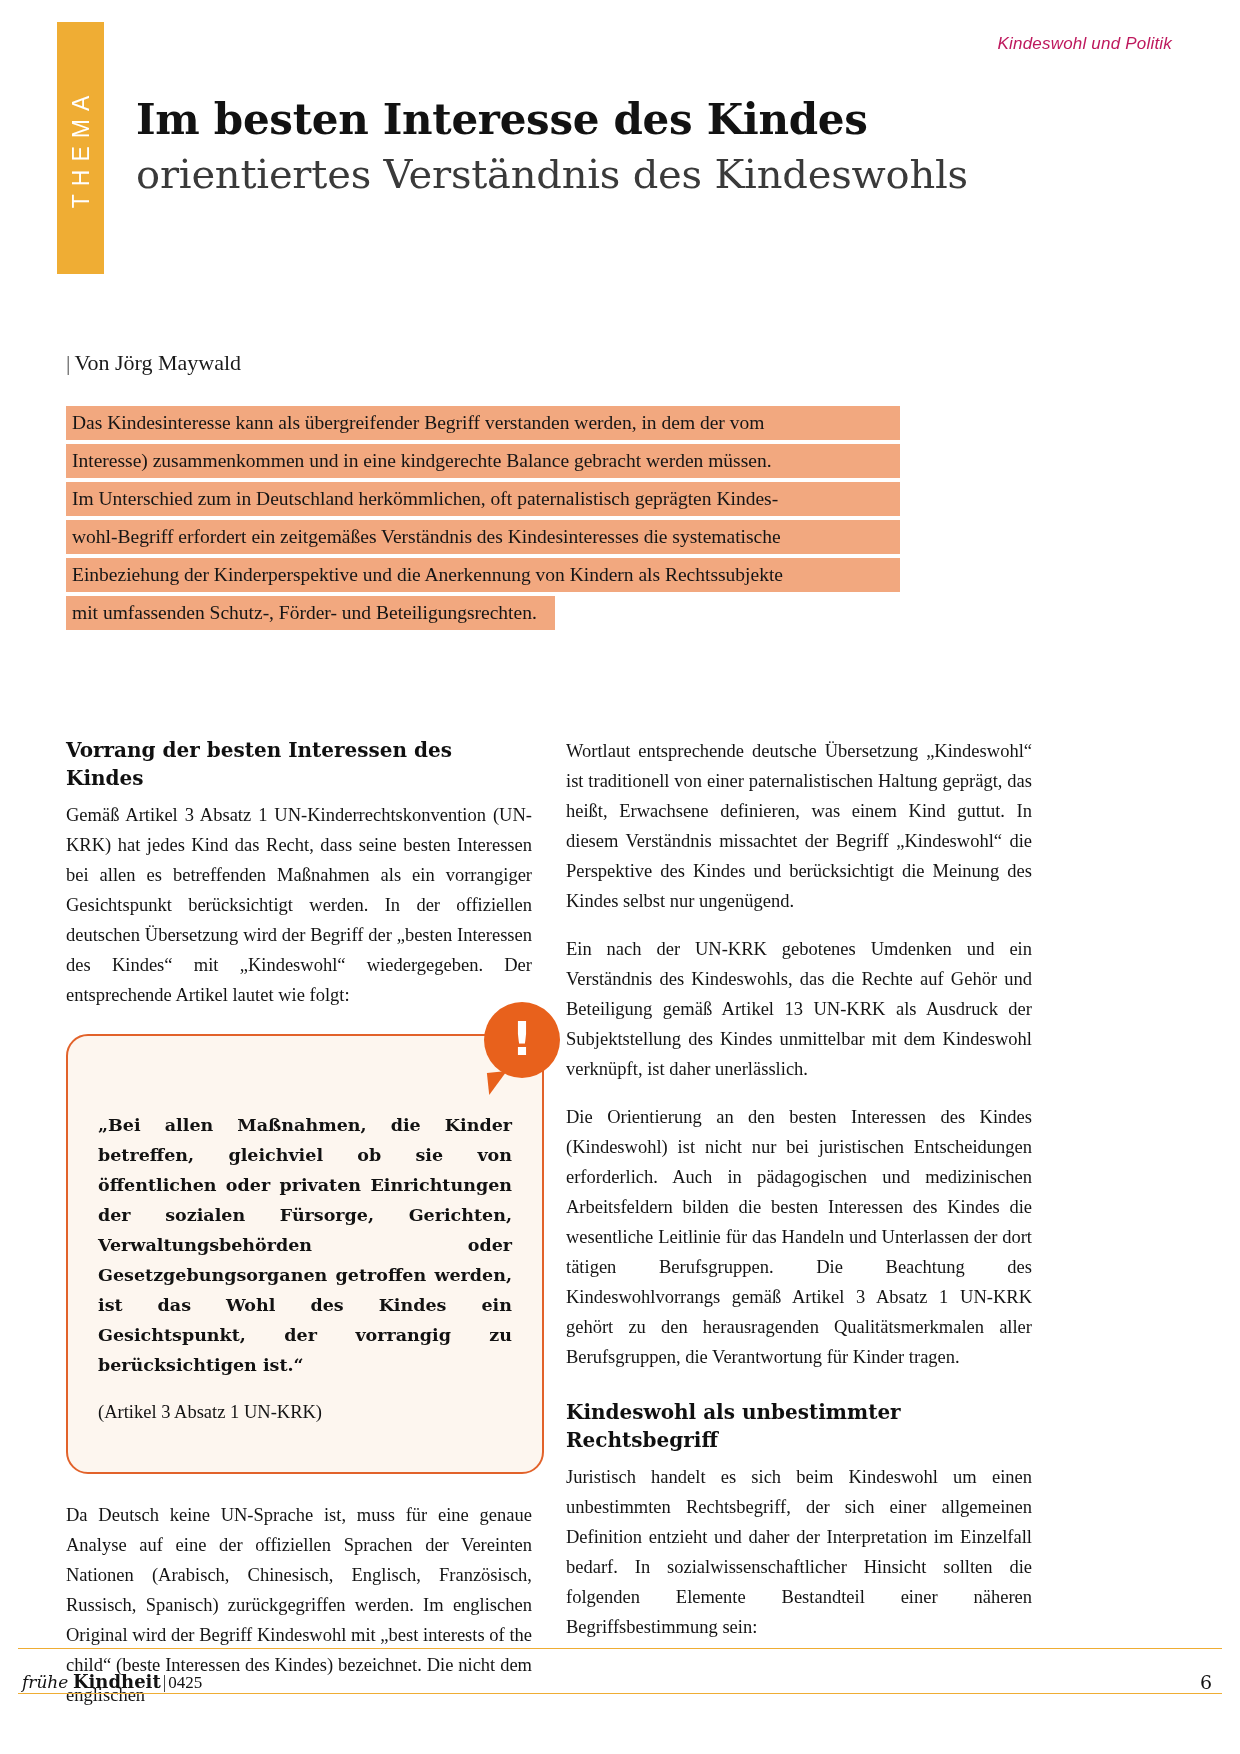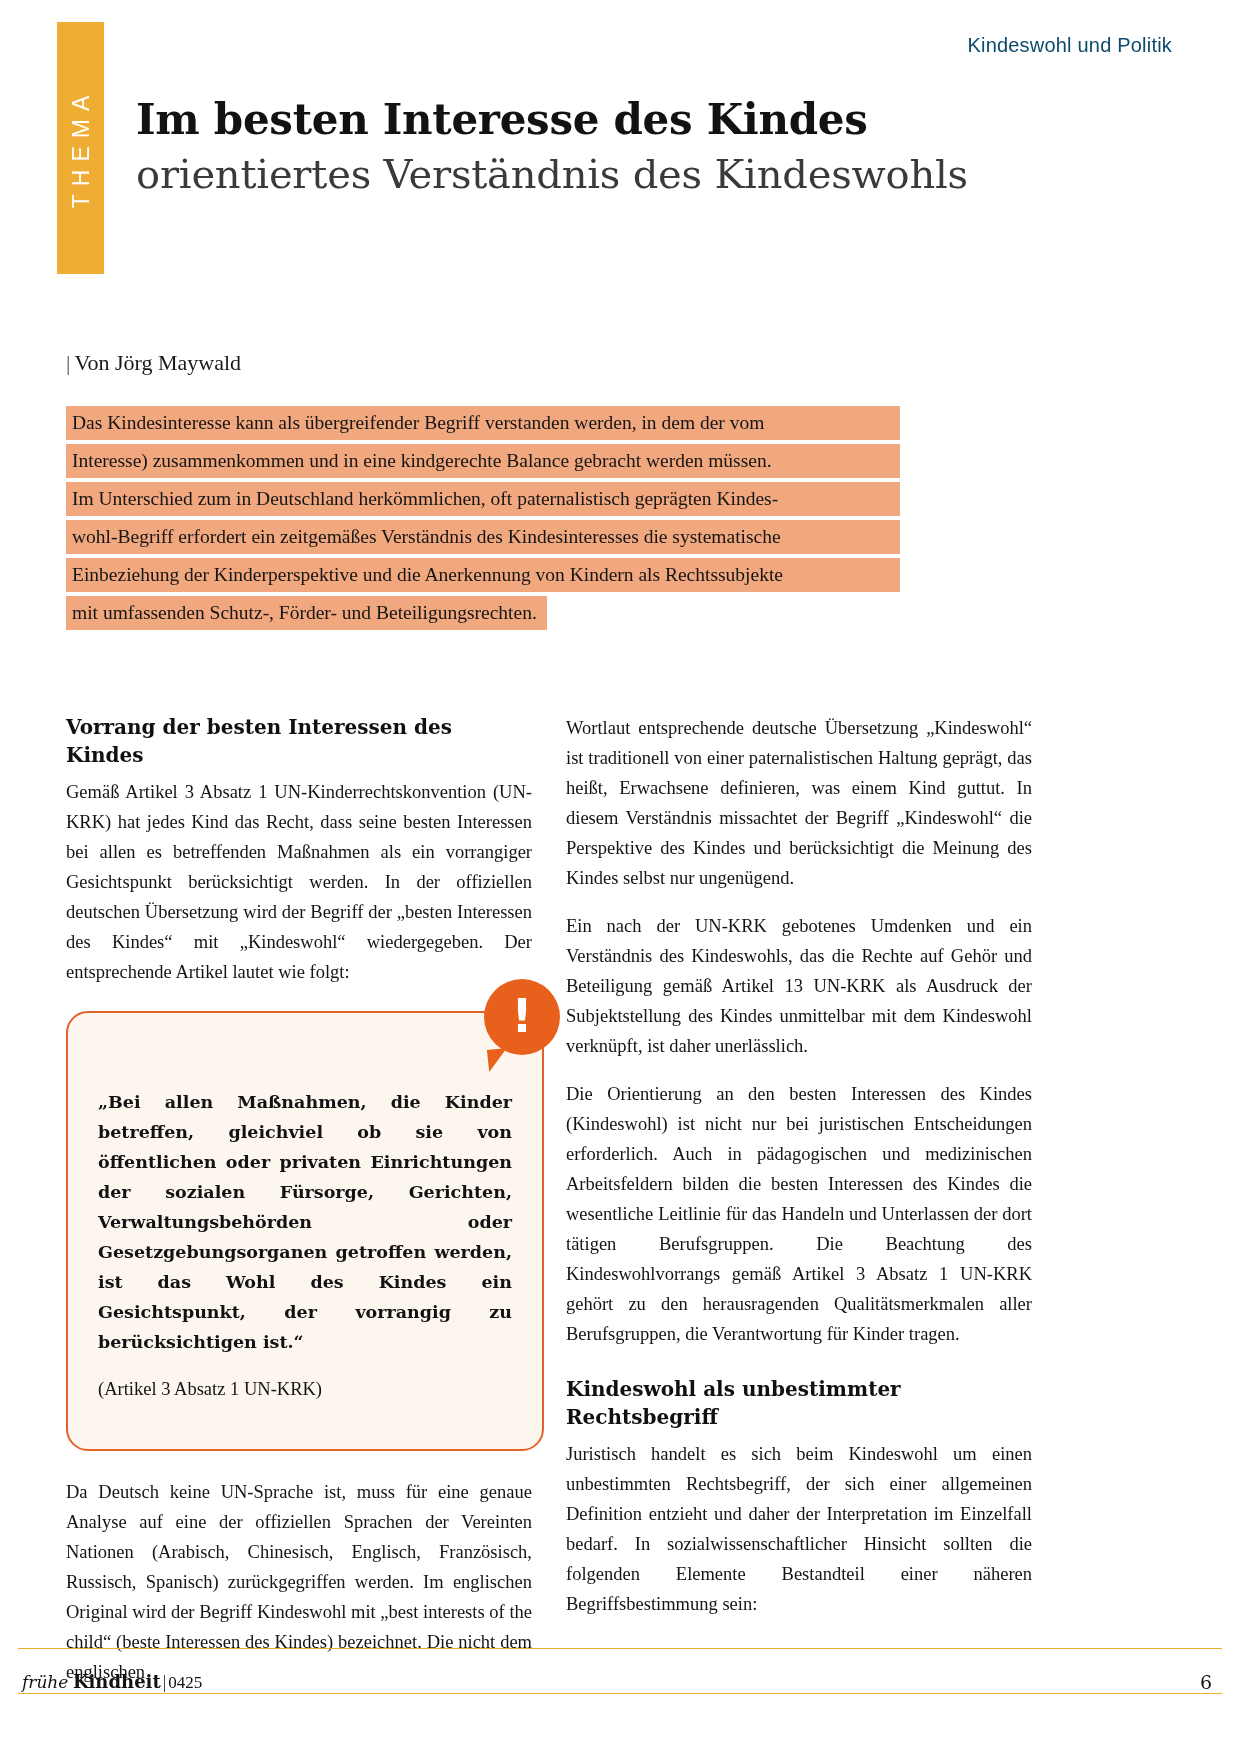--- a/index.html
+++ b/index.html
@@ -15,22 +15,23 @@
     color: #1a1a1a;
     overflow: hidden;
   }
 
   
   .running-head {
     position: absolute;
     top: 34px;
     right: 68px;
     font-family: "Liberation Sans", sans-serif;
-    font-size: 20px;
-    color: #0c4a6e;
+    font-style: italic;
+    font-size: 17px;
+    color: #be185d;
     letter-spacing: 0.2px;
   }
 
   
   .thema-tab {
     position: absolute;
     left: 57px;
     top: 22px;
     width: 47px;
     height: 252px;
@@ -104,27 +105,27 @@
     font-size: 19.5px;
     line-height: 34px;
     height: 34px;
     margin-bottom: 4px;
     padding: 0 6px;
     box-sizing: border-box;
     text-align: justify;
     white-space: nowrap;
     color: #151515;
   }
-  .abstract .ln.last { display: inline-block; width: auto; padding-right: 10px;}
+  .abstract .ln.last { display: inline-block; width: auto; padding-right: 18px;}
   .abstract .ln-wrap { display: block; }
 
   
   .col {
     position: absolute;
-    top: 713px;
+    top: 736px;
     width: 466px;
     font-size: 18.5px;
     line-height: 30px;
     text-align: justify;
     color: #141414;
   }
   .col-left  { left: 66px; }
   .col-right { left: 566px; }
 
   .sec-head {

